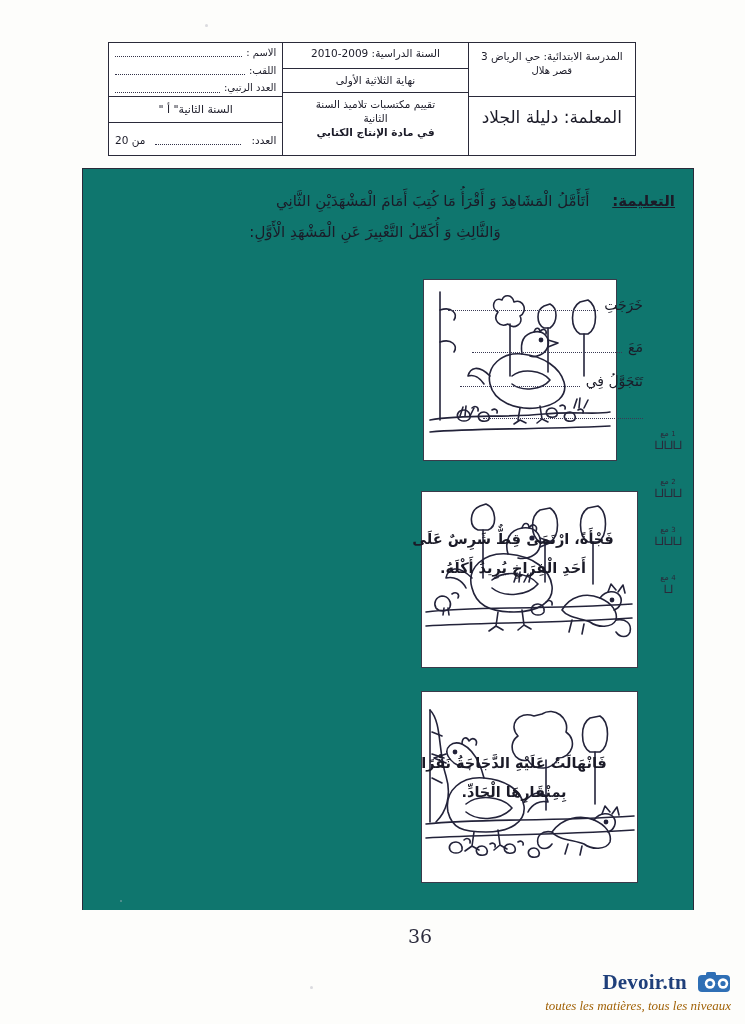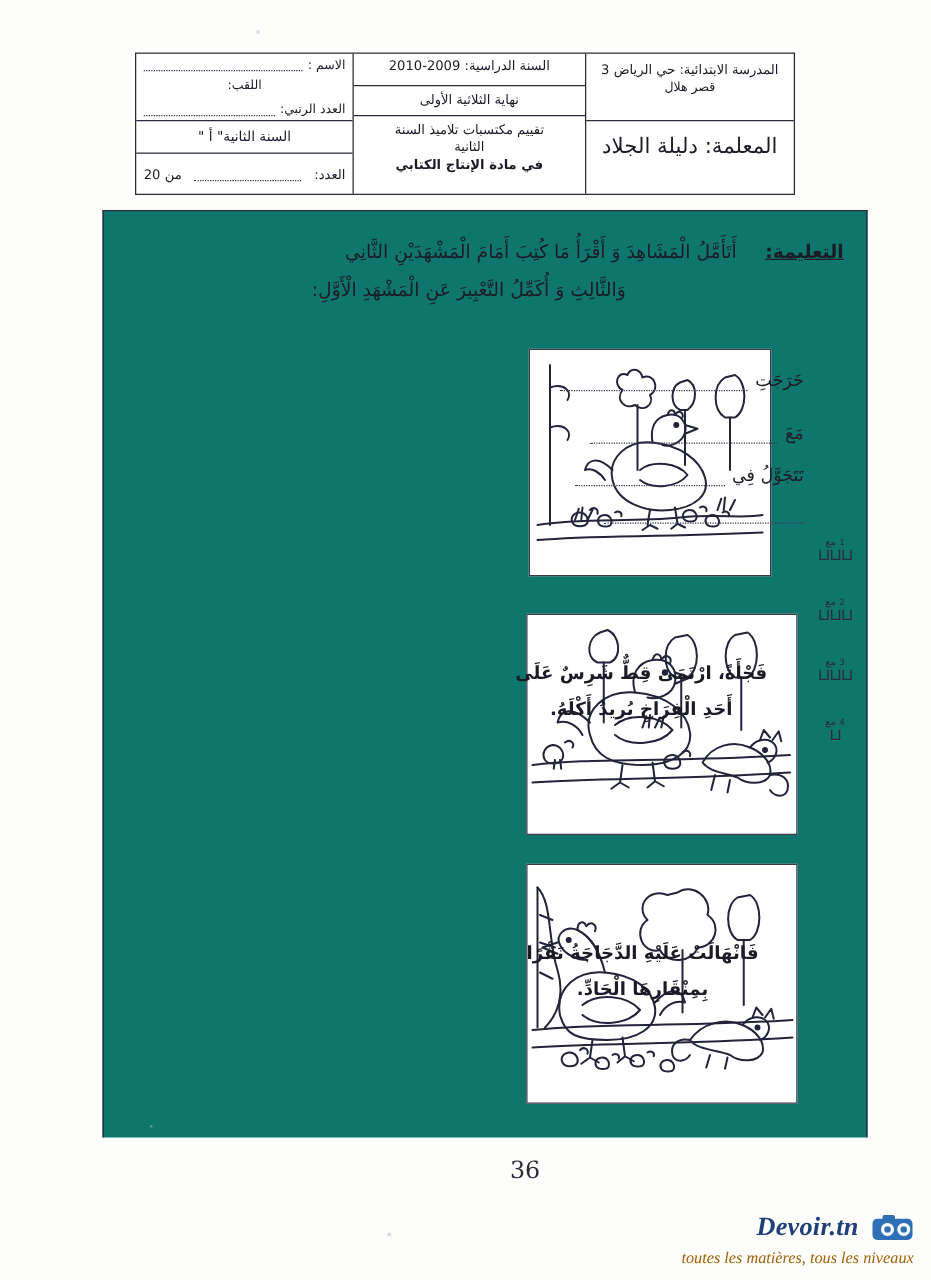--- a/index.html
+++ b/index.html
@@ -78,21 +78,21 @@
     box-sizing:border-box;
     gap:4px;
   }
   .ident-row .lbl{white-space:nowrap;}
   .ident-row .dots{
     flex:1;
     border-bottom:1px dotted #33334a;
     height:9px;
   }
   .ident-row.r1{height:18px;}
-  .ident-row.r2{height:18px;flex-direction:column;}
+  .ident-row.r2{height:18px;}
   .ident-row.r3{height:18px;border-bottom:1.6px solid #2a2a3a;}
   .ident-row.r4{height:26px;border-bottom:1.6px solid #2a2a3a;justify-content:center;font-size:11px;}
   .ident-row.r5{height:30px;justify-content:flex-start;font-size:10.5px;gap:10px;padding-top:6px;}
 
   
   .body-frame{
     position:absolute;
     left:82px;top:168px;
     width:612px;height:742px;
     border-left:1.6px solid #2a2a3a;
@@ -126,21 +126,21 @@
   
   .scene{position:absolute;}
   .scene-img{
     position:absolute;
     border:1px solid #3a3a4a;
     background:#fff;
     overflow:hidden;
   }
   .write-lines{position:absolute;direction:rtl;}
   .wl{
-    display:flex;align-items:flex-end;gap:6px;
+    display:flex;align-items:center;gap:6px;
     font-size:14px;margin-bottom:18px;
     justify-content:flex-start;
   }
   .wl .word{white-space:nowrap;}
   .wl .dotline{
     width:150px;border-bottom:1.6px dotted #3a3a55;height:11px;
   }
   .wl .dotline.short{width:120px;}
   .sent{
     direction:rtl;text-align:center;
@@ -153,21 +153,20 @@
     font-family:"DejaVu Serif", serif;
   }
   
   .wm{
     position:absolute;right:14px;bottom:10px;
     text-align:right;direction:ltr;
   }
   .wm-title{
     font-size:21px;font-weight:bold;color:#1f3f7a;
     font-family:"Liberation Serif", serif;
-    font-style:italic;
     letter-spacing:.2px;
   }
   .wm-sub{
     font-size:13px;color:#a16207;
     font-family:"Liberation Serif", serif;
     font-style:italic;
     margin-top:1px;
   }
   .wm-logo{
     display:inline-block;vertical-align:middle;

